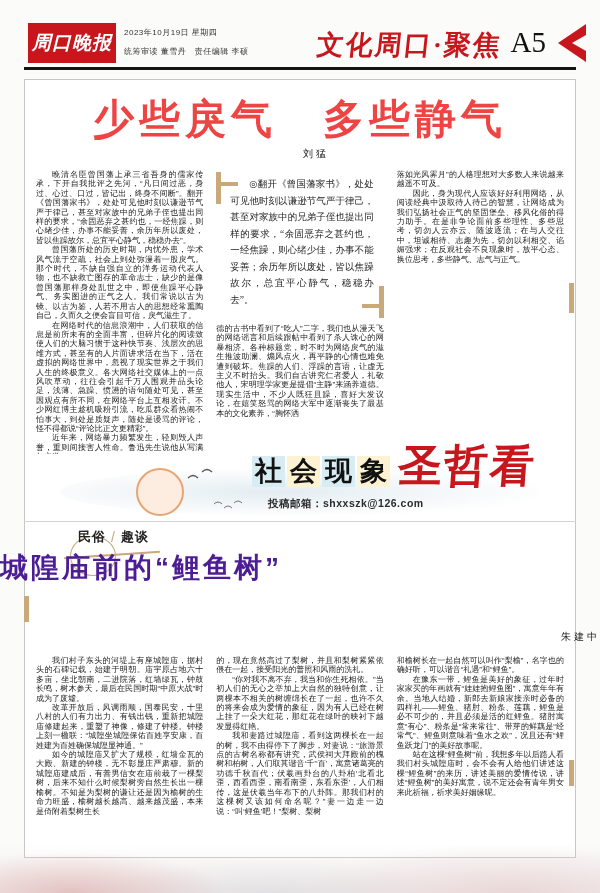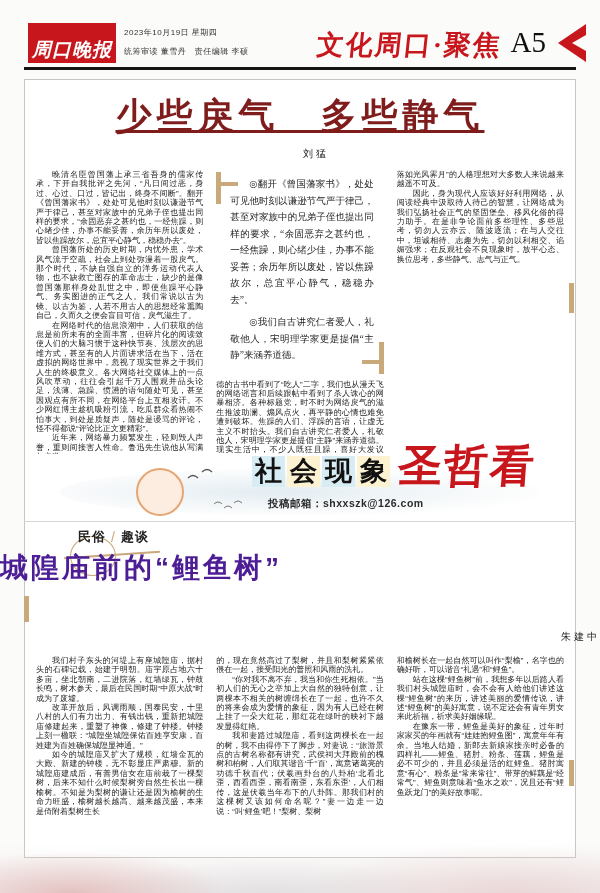--- a/index.html
+++ b/index.html
@@ -5,21 +5,21 @@
   html,body{margin:0;padding:0;}
   body{
     width:600px;height:893px;position:relative;overflow:hidden;
     background:#fbfbfa;
     font-family:"Liberation Sans","DejaVu Sans",sans-serif;
     color:#1a1a1a;
   }
   
   .logo{
     position:absolute;left:28px;top:23px;width:88px;height:40px;
-    background:#c8161d;color:#fff;display:flex;align-items:flex-end;justify-content:center;
+    background:#c8161d;color:#fff;display:flex;align-items:center;justify-content:center;
     font-size:19px;font-weight:bold;font-style:italic;letter-spacing:1px;
     font-family:"Liberation Serif",serif;
   }
   .dateline{position:absolute;left:124px;top:27px;font-size:8px;color:#333;letter-spacing:.5px;}
   .staffline{position:absolute;left:124px;top:46px;font-size:8px;color:#333;letter-spacing:.5px;}
   .section-title{
     position:absolute;right:98px;top:27px;
     color:#c8161d;font-weight:900;font-size:27px;letter-spacing:2px;
     font-family:"Liberation Serif",serif;transform:skewX(-6deg);
   }
@@ -28,21 +28,21 @@
     font-family:"Liberation Serif",serif;
   }
   .chevron{position:absolute;right:14px;top:24px;}
   .black-rule{position:absolute;left:24px;right:24px;top:67px;height:3px;background:#141414;}
   
   .frame{position:absolute;left:24px;right:24px;top:79px;height:777px;border:1px solid #c6c6c3;background:#fff;}
   .art-divider{position:absolute;left:24px;right:24px;top:521px;height:1px;background:#d4d4d0;}
   
   .headline-top{
     position:absolute;left:0;right:0;top:92px;text-align:center;
-    font-size:36px;font-weight:900;color:#7f1d1d;letter-spacing:5px;text-decoration:underline;
+    font-size:41px;font-weight:900;color:#ef4444;letter-spacing:5px;
   }
   .byline-top{position:absolute;left:0;right:0;top:147px;text-align:center;font-size:10px;color:#222;letter-spacing:3px;margin-left:32px;}
   .headline-bottom{
     position:absolute;left:0;right:0;top:549px;text-align:left;
     font-size:28px;font-weight:900;color:#4c1d95;letter-spacing:3px;
   }
   .byline-bottom{position:absolute;left:0;right:0;top:630px;text-align:right;font-size:10px;color:#222;letter-spacing:3px;}
   
   .cols{position:absolute;display:flex;gap:13px;left:36px;width:528px;}
   .cols-top{top:170px;height:284px;}
@@ -128,21 +128,20 @@
     <p>晚清名臣曾国藩上承三省吾身的儒家传承，下开自我批评之先河，“凡日间过恶，身过、心过、口过，皆记出，终身不间断”。翻开《曾国藩家书》，处处可见他时刻以谦逊节气严于律己，甚至对家族中的兄弟子侄也提出同样的要求，“余固恶弃之甚约也，一经焦躁，则心绪少佳，办事不能妥善，余历年所以废处，皆以焦躁故尔，总宜平心静气，稳稳办去”。</p>
     <p>曾国藩所处的历史时期，内忧外患，学术风气流于空疏，社会上到处弥漫着一股戾气。那个时代，不缺自强自立的洋务运动代表人物，也不缺救亡图存的革命志士，缺少的是像曾国藩那样身处乱世之中，即使焦躁平心静气、务实图进的正气之人。我们常说以古为镜、以古为鉴，人若不用古人的思想经常熏陶自己，久而久之便会盲目可信，戾气滋生了。</p>
     <p>在网络时代的信息浪潮中，人们获取的信息是前所未有的全面丰富，但碎片化的阅读致使人们的大脑习惯于这种快节奏、浅层次的思维方式，甚至有的人片面讲求活在当下，活在虚拟的网络世界中，忽视了现实世界之于我们人生的终极意义。各大网络社交媒体上的一点风吹草动，往往会引起千万人围观并品头论足，浅薄、急躁、愤懑的语句随处可见，甚至因观点有所不同，在网络平台上互相攻讦。不少网红博主趁机吸粉引流，吃瓜群众看热闹不怕事大，到处是质疑声，随处是谩骂的评论，怪不得都说“评论比正文更精彩”。</p>
     <p>近年来，网络暴力频繁发生，轻则毁人声誉，重则间接害人性命。鲁迅先生说他从写满仁义道</p>
   </div>
   <div class="col">
     <div class="quoteblock">
       <span class="tanbar-v" style="left:0;top:2px;"></span>
       <span class="tanbar-h" style="left:-6px;top:12px;"></span>
       <p>◎翻开《曾国藩家书》，处处可见他时刻以谦逊节气严于律己，甚至对家族中的兄弟子侄也提出同样的要求，“余固恶弃之甚约也，一经焦躁，则心绪少佳，办事不能妥善；余历年所以废处，皆以焦躁故尔，总宜平心静气，稳稳办去”。</p>
-      <p>◎我们自古讲究仁者爱人，礼敬他人，宋明理学家更是提倡“主静”来涵养道德。</p>
       <span class="tanbar-v" style="right:0;bottom:0;"></span>
       <span class="tanbar-h" style="right:-6px;bottom:10px;"></span>
     </div>
     <p style="text-indent:0;">德的古书中看到了“吃人”二字，我们也从漫天飞的网络谣言和后续跟帖中看到了杀人诛心的网暴相济。各种标题党，时不时为网络戾气的滋生推波助澜、煽风点火，再平静的心情也难免遭到破坏。焦躁的人们、浮躁的言语，让虚无主义不时抬头。我们自古讲究仁者爱人，礼敬他人，宋明理学家更是提倡“主静”来涵养道德。现实生活中，不少人既狂且躁，喜好大发议论，在嬉笑怒骂的网络大军中逐渐丧失了最基本的文化素养，“胸怀洒</p>
   </div>
   <div class="col">
     <p style="text-indent:0;">落如光风霁月”的人格理想对大多数人来说越来越遥不可及。</p>
     <p>因此，身为现代人应该好好利用网络，从阅读经典中汲取待人待己的智慧，让网络成为我们弘扬社会正气的坚固堡垒、移风化俗的得力助手。在是非争论面前多些理性、多些思考，切勿人云亦云、随波逐流；在与人交往中，坦诚相待、志趣为先，切勿以利相交、谄媚强求；在反观社会不良现象时，放平心态、换位思考，多些静气、志气与正气。</p>
   </div>
 </div>
@@ -186,18 +185,18 @@
     <p>改革开放后，风调雨顺，国泰民安，十里八村的人们有力出力、有钱出钱，重新把城隍庙修建起来，重塑了神像，修建了钟楼。钟楼上刻一楹联：“城隍坐城隍保佑百姓享安康，百姓建为百姓确保城隍显神通。”</p>
     <p>如今的城隍庙又扩大了规模，红墙金瓦的大殿、新建的钟楼，无不彰显庄严肃穆。新的城隍庙建成后，有善男信女在庙前栽了一棵梨树，后来不知什么时候梨树旁自然生长出一棵榆树。不知是为梨树的谦让还是因为榆树的生命力旺盛，榆树越长越高、越来越茂盛，本来是倚附着梨树生长</p>
   </div>
   <div class="col">
     <p style="text-indent:0;">的，现在竟然高过了梨树，并且和梨树紧紧依偎在一起，接受阳光的普照和风雨的洗礼。</p>
     <p>“你对我不离不弃，我当和你生死相依。”当初人们的无心之举加上大自然的独特创意，让两棵本不相关的树缠绵长在了一起，也许不久的将来会成为爱情的象征，因为有人已经在树上挂了一朵大红花，那红花在绿叶的映衬下越发显得红艳。</p>
     <p>我和妻路过城隍庙，看到这两棵长在一起的树，我不由得停下了脚步，对妻说：“旅游景点的古树名称都有讲究，武侯祠大拜殿前的槐树和柏树，人们取其谐音‘千’‘百’，寓意诸葛亮的功德千秋百代；伏羲画卦台的八卦柏‘北看北歪，西看西歪，南看南歪，东看东歪’，人们相传，这是伏羲当年布下的八卦阵。那我们村的这棵树又该如何命名呢？”妻一边走一边说：“叫‘鲤鱼’吧！”梨树、梨树</p>
   </div>
   <div class="col">
     <p style="text-indent:0;">和榆树长在一起自然可以叫作“梨榆”，名字也的确好听，可以谐音“礼遇”和“鲤鱼”。</p>
+    <p>在豫东一带，鲤鱼是美好的象征，过年时家家买的年画就有“娃娃抱鲤鱼图”，寓意年年有余。当地人结婚，新郎去新娘家接亲时必备的四样礼——鲤鱼、猪肘、粉条、莲藕，鲤鱼是必不可少的，并且必须是活的红鲤鱼。猪肘寓意“有心”、粉条是“常来常往”、带芽的鲜藕是“经常气”、鲤鱼则意味着“鱼水之欢”，况且还有“鲤鱼跃龙门”的美好故事呢。</p>
     <p>站在这棵“鲤鱼树”前，我想多年以后路人看我们村头城隍庙时，会不会有人给他们讲述这棵“鲤鱼树”的来历，讲述美丽的爱情传说，讲述“鲤鱼树”的美好寓意，说不定还会有青年男女来此祈福，祈求美好姻缘呢。</p>
-    <p>在豫东一带，鲤鱼是美好的象征，过年时家家买的年画就有“娃娃抱鲤鱼图”，寓意年年有余。当地人结婚，新郎去新娘家接亲时必备的四样礼——鲤鱼、猪肘、粉条、莲藕，鲤鱼是必不可少的，并且必须是活的红鲤鱼。猪肘寓意“有心”、粉条是“常来常往”、带芽的鲜藕是“经常气”、鲤鱼则意味着“鱼水之欢”，况且还有“鲤鱼跃龙门”的美好故事呢。</p>
   </div>
 </div>
 
 <div class="wash-bottom"></div>
 
 </body></html>

